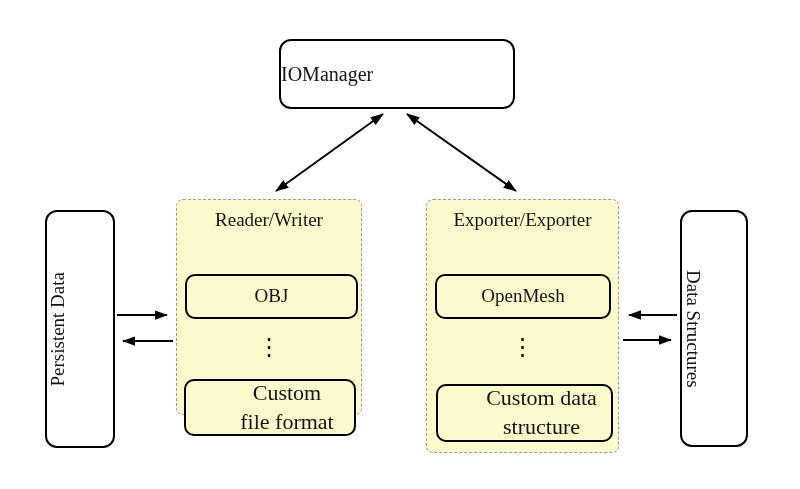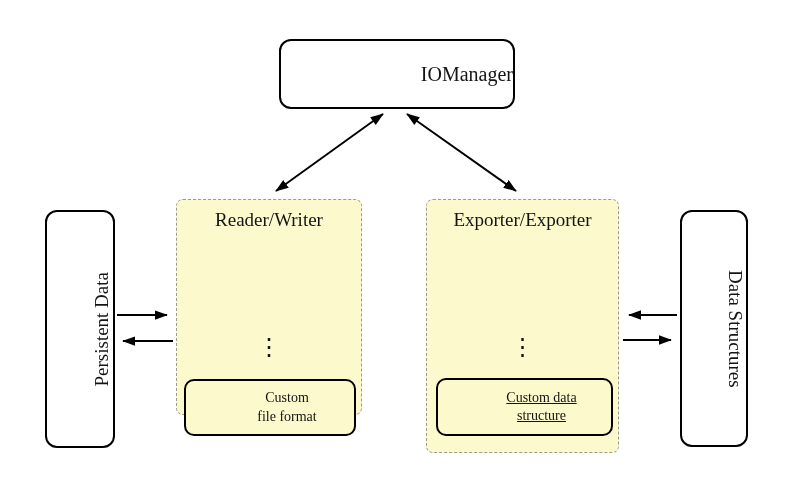--- a/index.html
+++ b/index.html
@@ -18,21 +18,21 @@
     background:#ffffff;
     font-family:"Liberation Serif","DejaVu Serif",serif;
     color:var(--text);
     overflow:hidden;
   }
   .node{
     position:absolute;
     background:var(--node-fill);
     border:2.5px solid var(--node-border);
     border-radius:12px;
-    display:flex;align-items:center;justify-content:flex-end;
+    display:flex;align-items:center;justify-content:flex-start;
   }
   .node-iomanager{left:279px;top:39px;width:236px;height:70px;font-size:20px;}
   .node-persistent{left:45px;top:210px;width:70px;height:238px;font-size:19px;}
   .node-datastruct{left:680px;top:210px;width:68px;height:237px;font-size:19px;}
   .vtext-up{writing-mode:vertical-rl;transform:rotate(180deg);white-space:nowrap;}
   .vtext-down{writing-mode:vertical-rl;white-space:nowrap;}
   .group{
     position:absolute;
     background:var(--group-fill);
     border:1.4px dashed var(--group-border);
@@ -50,23 +50,23 @@
     border:2.5px solid var(--node-border);
     border-radius:10px;
     display:flex;align-items:center;justify-content:center;
     text-align:center;
     white-space:pre-line;
     line-height:1.3;
   }
   .inner-top{left:8px;top:74px;height:45px;font-size:19px;}
   .group-rw .inner-top{width:173px;}
   .group-ie .inner-top{width:176px;}
-  .inner-bottom{font-size:14px;padding-left:34px;}
+  .inner-bottom{font-size:22px;padding-left:34px;}
   .group-rw .inner-bottom{left:7px;top:179px;width:172px;height:57px;}
-  .group-ie .inner-bottom{left:9px;top:178px;width:177px;height:58px;text-decoration:underline;}
+  .group-ie .inner-bottom{left:9px;top:184px;width:177px;height:58px;}
   .ellipsis{
     position:absolute;left:0;right:0;top:129px;
     text-align:center;font-size:24px;line-height:36px;
     font-family:"DejaVu Sans","DejaVu Serif",serif;
   }
   .arrows{position:absolute;left:0;top:0;width:800px;height:489px;pointer-events:none;}
   .arrows line{stroke:var(--arrow);stroke-width:1.9;}
   .arrows .ah-fill{fill:var(--arrow);}
 </style>
 </head>
@@ -81,29 +81,35 @@
   <div class="node node-persistent">
     <span class="vtext-up">Persistent Data</span>
   </div>
 
   <div class="node node-datastruct">
     <span class="vtext-down">Data Structures</span>
   </div>
 
   <div class="group group-rw">
     <div class="group-title">Reader/Writer</div>
+    <div class="inner inner-top">
+      <span>OBJ</span>
+    </div>
     <div class="ellipsis">⋮</div>
     <div class="inner inner-bottom">
       <span>Custom
 file format</span>
     </div>
   </div>
 
   <div class="group group-ie">
     <div class="group-title">Exporter/Exporter</div>
+    <div class="inner inner-top">
+      <span>OpenMesh</span>
+    </div>
     <div class="ellipsis">⋮</div>
     <div class="inner inner-bottom">
       <span>Custom data
 structure</span>
     </div>
   </div>
 
   <svg class="arrows" viewBox="0 0 800 489" xmlns="http://www.w3.org/2000/svg">
     <defs>
       <marker id="ah" markerWidth="8" markerHeight="6" refX="6.5" refY="2.5" orient="auto" markerUnits="strokeWidth">

